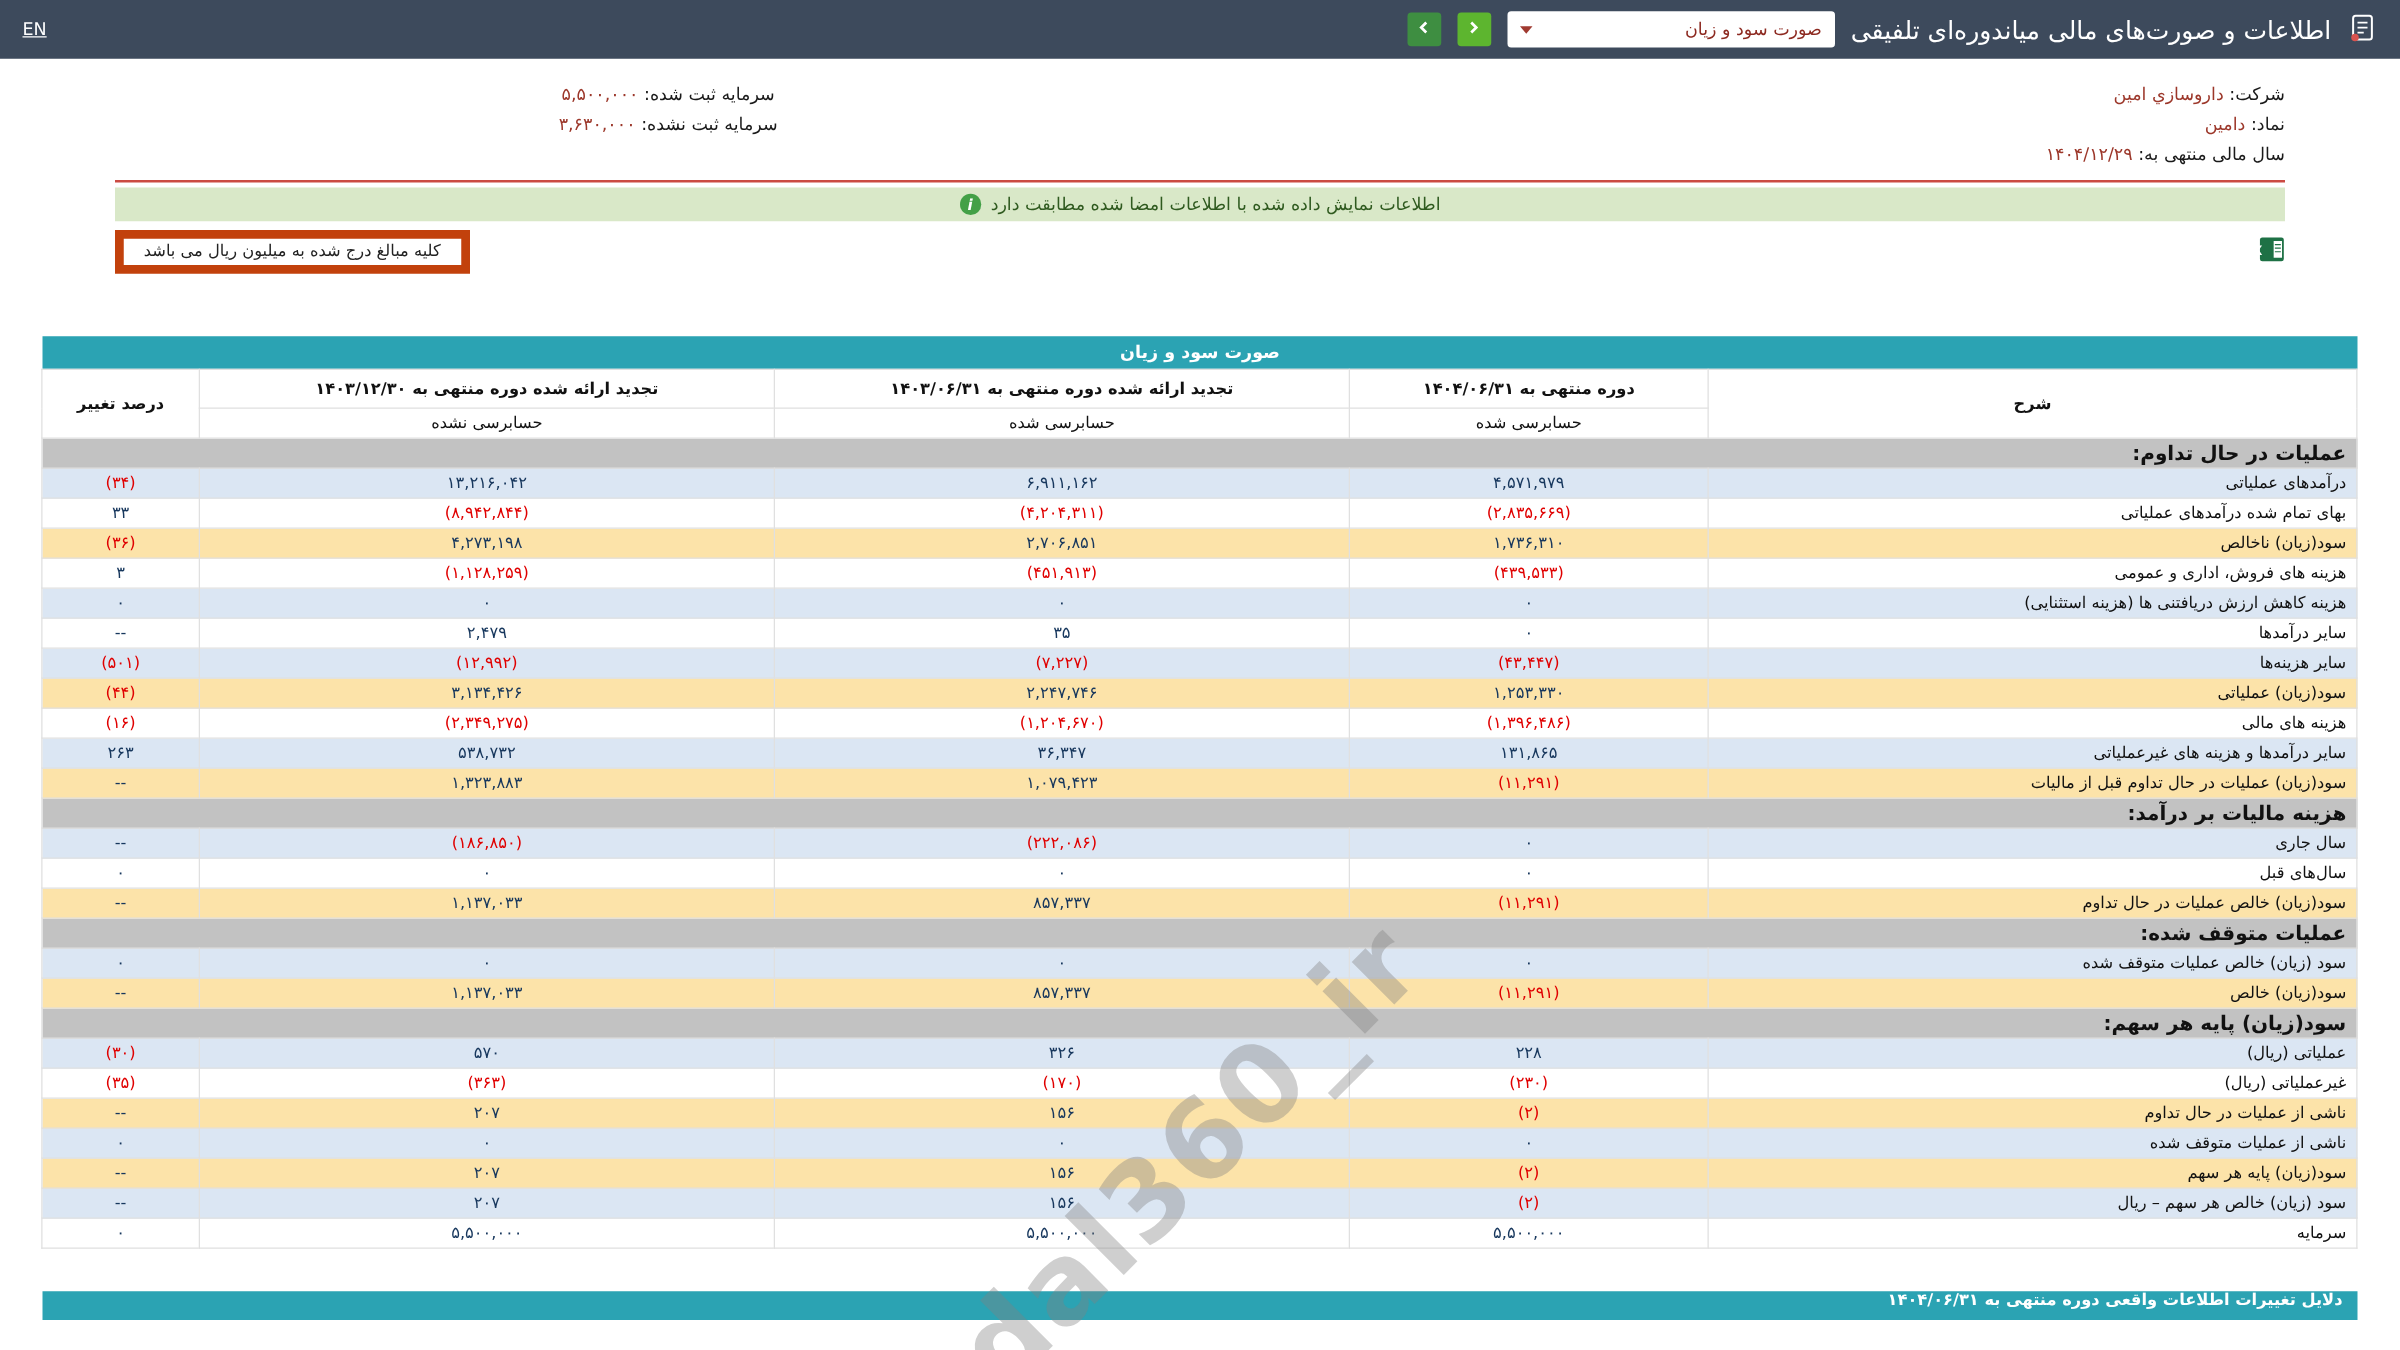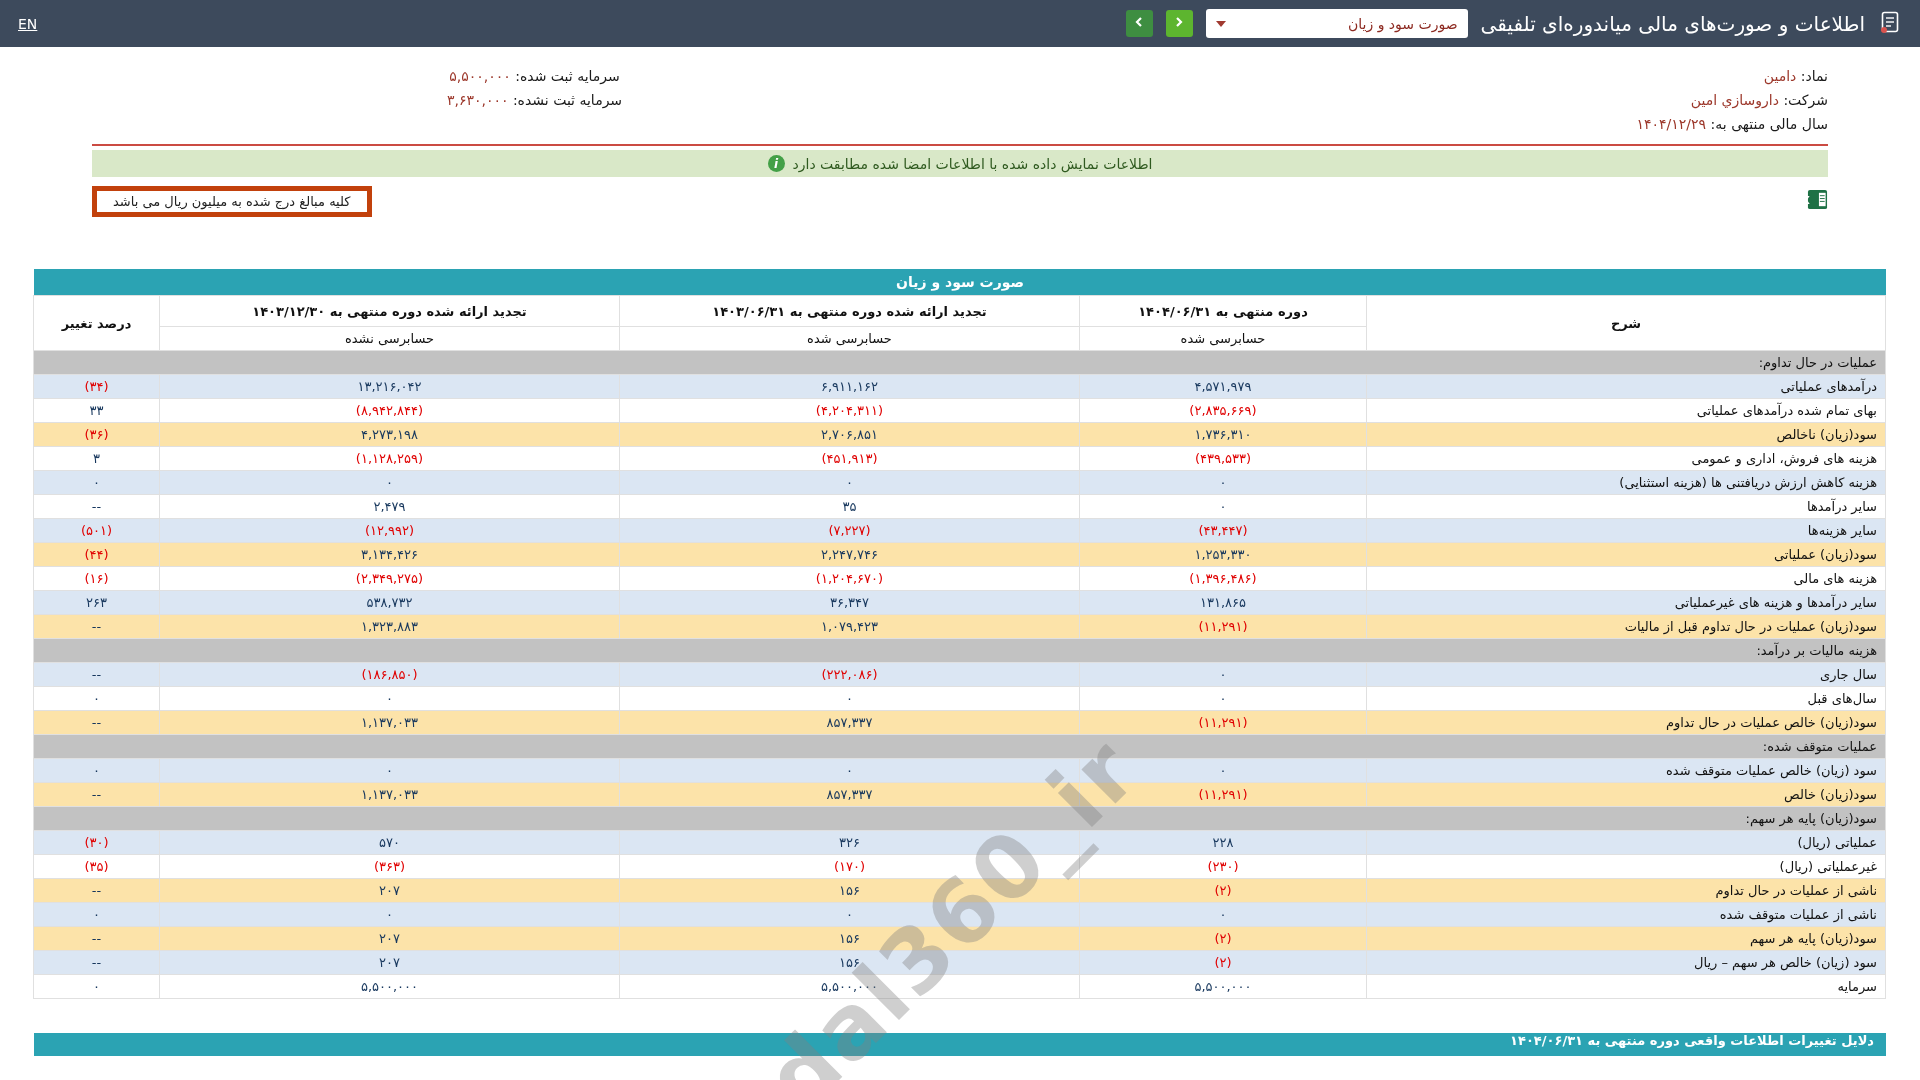--- a/index.html
+++ b/index.html
@@ -28,40 +28,40 @@
   .company-col.leftcol { flex:1;text-align:center; }
   .info-row { font-size:14px; line-height:19px; color:#1a1a1a; white-space:nowrap; }
   .info-label { color:#1a1a1a; }
   .info-value { color:#9c372a; }
   .red-divider { height:2px; background:#cb4b43; margin-top:10px; }
   .notice { margin-top:4px; height:27px; background:#d9e8c8; display:flex; align-items:center;
     justify-content:center; gap:8px; font-size:14px; color:#2f5a1f; }
   .info-icon { width:17px; height:17px; border-radius:50%; background:#43a047; color:#fff; font-size:12px;
     font-weight:bold; display:flex; align-items:center; justify-content:center; font-style:italic; }
   .note-row { margin:12px 92px 0; display:flex; align-items:center; justify-content:space-between; height:24px; }
-  .unit-note { border:5px solid #c2410c; background:#fff; padding:3px 16px; font-size:13px; color:#222; }
+  .unit-note { border:7px solid #c2410c; background:#fff; padding:3px 16px; font-size:13px; color:#222; }
   .excel-icon { cursor:pointer; }
 
   
   .main { position:relative; margin-top:56px; }
   .table-title { margin:0 34px; height:26px; background:#2ba3b3; color:#fff; font-weight:bold; font-size:14px;
     display:flex; align-items:center; justify-content:center; }
   table { border-collapse:collapse; table-layout:fixed; width:1852px; margin:0 34px; }
   th, td { border:1px solid #e0e0e0; }
   thead th { background:#fff; color:#111; font-size:13px; text-align:center; padding:4px 6px; font-weight:normal; }
   thead tr.r1 th { font-weight:bold; height:31px; }
   thead tr.r2 th { height:23px; }
   td { height:24px; font-size:13px; padding:0 8px; }
   .cell-desc { text-align:right; color:#111; }
   .cell-num { text-align:center; }
   .row-blue  { background:#dbe6f3; }
   .row-white { background:#ffffff; }
   .row-yellow{ background:#fce3a9; }
   .row-section { background:#c2c2c2; }
-  .row-section td { font-weight:normal; font-size:13px;margin-left:32px; }
+  .row-section td { font-weight:bold; font-size:16px;margin-left:32px; }
   .neg { color:#e00000; }
   .pos { color:#17375d; }
 
   .watermark { position:absolute; left:588px; top:946px; transform:rotate(-45deg); transform-origin:left top;
     font-size:88px; font-weight:600; letter-spacing:3px; color:rgba(130,130,130,0.38); direction:ltr;
     pointer-events:none; white-space:nowrap; }
 
   
   .footer-bar { margin:34px 34px 0; height:23px; background:#2ba3b3; color:#fff; font-size:13px; font-weight:bold;
     display:flex; padding:0 12px; cursor:pointer; }
@@ -98,26 +98,26 @@
         </svg>
     </span>
   </button>
   <span class="en-link">EN</span>
 </div>
 
 <div class="company">
   <div class="company-grid">
     <div class="company-col rightcol">
       <div class="info-row">
+        <span class="info-label">شرکت:</span>
+        <span class="info-value">داروسازي امین</span>
+      </div>
+      <div class="info-row">
         <span class="info-label">نماد:</span>
         <span class="info-value">دامین</span>
-      </div>
-      <div class="info-row">
-        <span class="info-label">شرکت:</span>
-        <span class="info-value">داروسازي امین</span>
       </div>
       <div class="info-row">
         <span class="info-label">سال مالی منتهی به:</span>
         <span class="info-value">۱۴۰۴/۱۲/۲۹</span>
       </div>
     </div>
     <div class="company-col leftcol">
       <div class="info-row">
         <span class="info-label">سرمایه ثبت شده:</span>
         <span class="info-value">۵,۵۰۰,۰۰۰</span>

